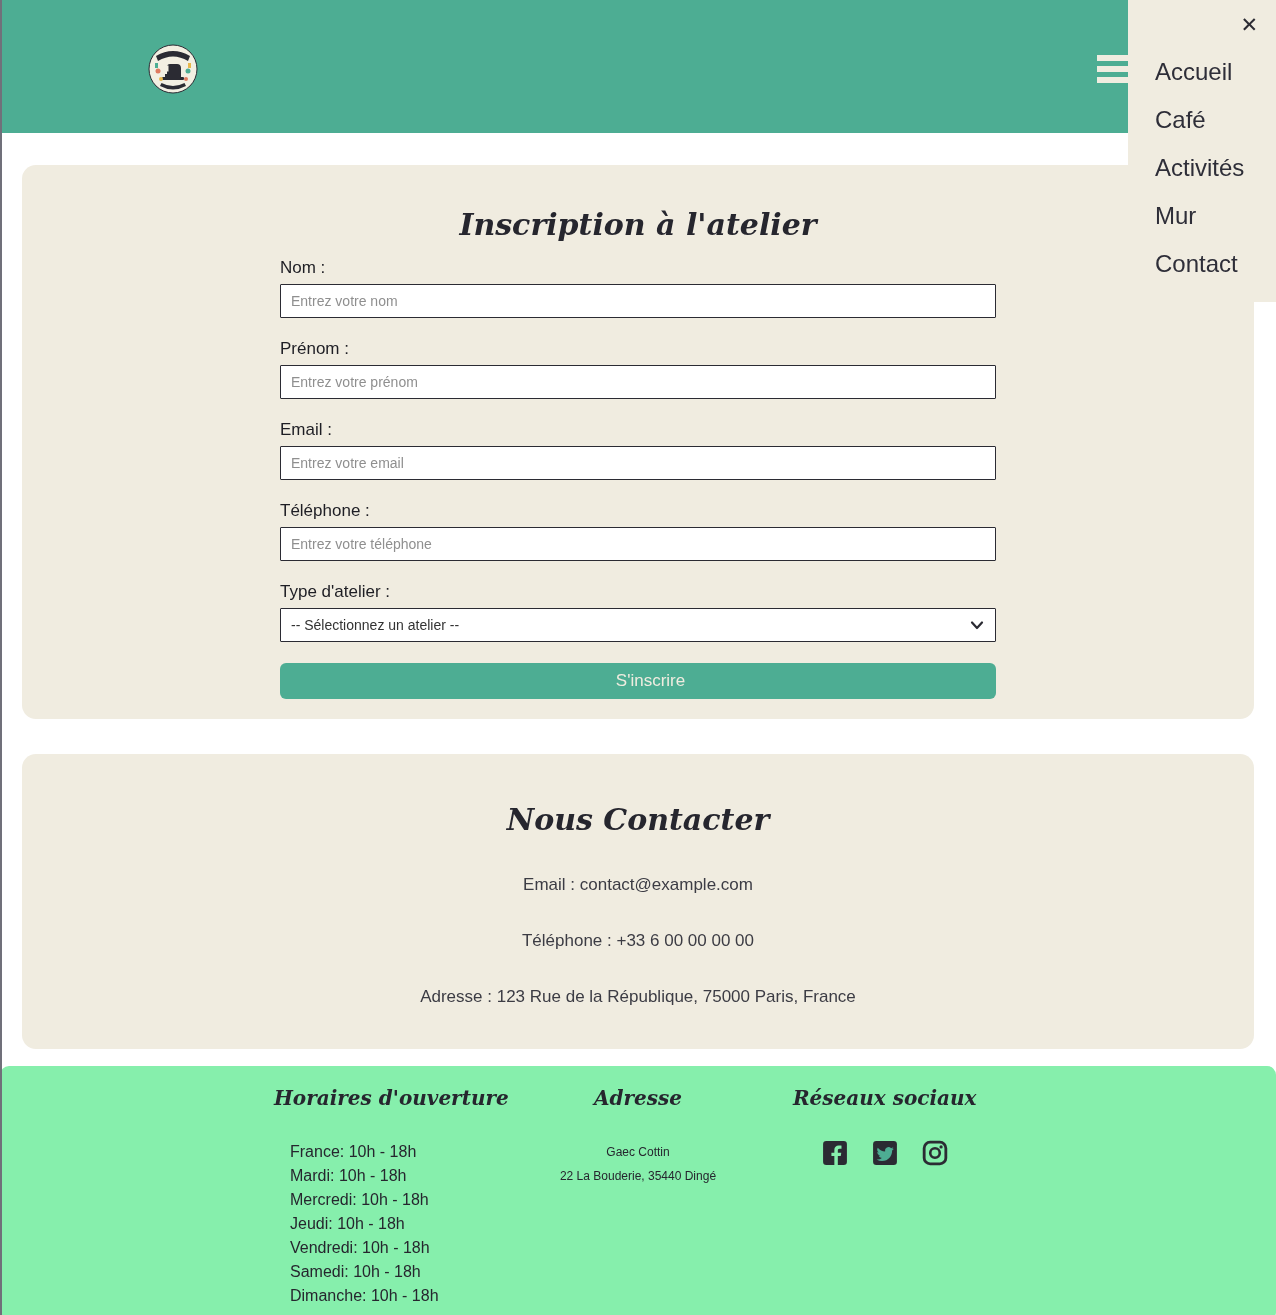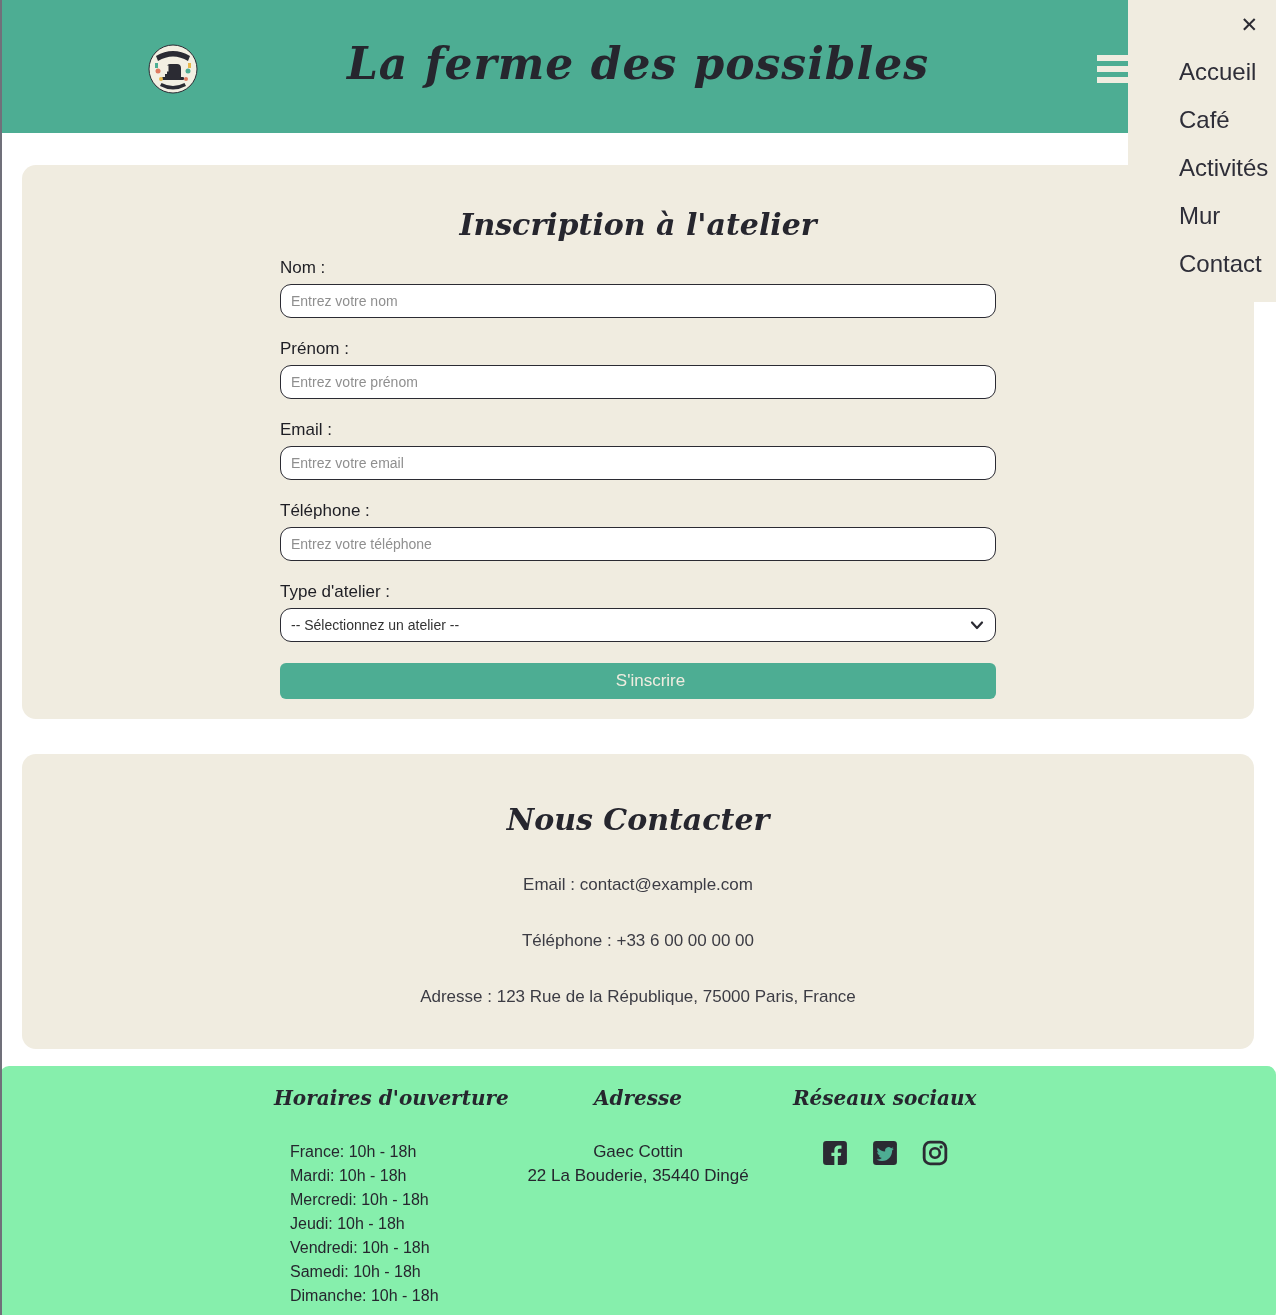--- a/index.html
+++ b/index.html
@@ -29,38 +29,38 @@
     position:absolute;top:0;right:0;width:148px;height:302px;
     background:#f0ece0;z-index:50;
   }
   .menu-close{
     position:absolute;top:12px;right:16px;background:none;border:none;
     font-size:21px;color:#2b2b33;cursor:pointer;line-height:1;padding:2px;
   }
   .menu-nav{padding:58px 0 0 27px;}
   .menu-item{
     display:block;font-size:24px;color:#2e2e38;text-decoration:none;
-    margin-bottom:20px;line-height:28px;cursor:pointer;margin-left:24px;
+    margin-bottom:20px;line-height:28px;cursor:pointer;
   }
 
   
   .card{
     width:1232px;margin:0 auto;background:#f0ece0;border-radius:14px;
   }
   .card-form{margin-top:32px;}
   .inner{width:716px;margin:0 auto;}
   .form-title{
     margin:0;padding-top:42px;text-align:center;font-size:30px;color:#26262e;
   }
   .form-body{padding-top:16px;padding-bottom:20px;}
   .field{margin-bottom:21px;}
   .field label{display:block;font-size:17px;color:#1e1e24;margin-bottom:6px;}
   .field input,.field select{
     display:block;width:100%;height:34px;box-sizing:border-box;
-    border:1px solid #2b2b33;border-radius:11px;background:#ffffff;
+    border:1px solid #2b2b33;border-radius:1px;background:#ffffff;
     padding:0 10px;font-size:14px;color:#333;outline:none;
     font-family:"Liberation Sans",sans-serif;
   }
   .field input::placeholder{color:#8f8f8f;}
   .select-wrap{position:relative;}
   .select-wrap select{appearance:none;-webkit-appearance:none;padding-right:34px;}
   .chevron{
     position:absolute;right:12px;top:10px;width:14px;height:14px;pointer-events:none;
   }
   .submit-btn{
@@ -77,21 +77,21 @@
 
   
   footer{
     margin-top:17px;height:255px;box-sizing:border-box;
     background:#86efac;padding-top:20px;border-radius:9px;
   }
   .footer-cols{width:740px;margin:0 auto;display:flex;}
   .fcol{flex:1;}
   .fcol-title{margin:0 0 30px;text-align:center;font-size:20px;color:#26262e;}
   .hours-list{list-style:none;margin:0;padding:0 0 0 22px;font-size:16px;line-height:24px;color:#26262e;}
-  .addr-lines{text-align:center;font-size:17px;line-height:24px;color:#26262e;}
+  .addr-lines{text-align:center;font-size:12px;line-height:24px;color:#26262e;}
   .social-row{display:flex;justify-content:center;gap:24px;margin-top:4px;}
   .social-icon{width:26px;height:26px;cursor:pointer;}
 </style>
 </head>
 <body>
 
 <div class="window-edge"></div>
 
 <header>
   <span class="logo">
@@ -103,21 +103,20 @@
       <path d="M17 33 v-3 h2 v-7 c0-2 1.2-3 3-3 h7 c2.5 0 4 1.5 4 4 v9 z" fill="#2b2b33"></path>
       <rect x="18.5" y="21.5" width="2" height="6" fill="#f3efe2"></rect>
       <circle cx="10" cy="27" r="2.5" fill="#e07a5f"></circle>
       <circle cx="40" cy="27" r="2.5" fill="#4dad93"></circle>
       <circle cx="13" cy="35" r="2" fill="#e8b84b"></circle>
       <circle cx="38" cy="35" r="2" fill="#e07a5f"></circle>
       <rect x="7" y="19" width="3" height="5" fill="#4dad93"></rect>
       <rect x="40" y="19" width="3" height="5" fill="#e8b84b"></rect>
     </svg>
   </span>
-  <h1 class="site-title script">La ferme des possibles</h1>
   <button class="hamburger" aria-label="menu">
     <span></span>
       <span></span>
       <span></span>
   </button>
 </header>
 
 <div class="menu-panel">
   <button class="menu-close">✕</button>
   <nav class="menu-nav">

